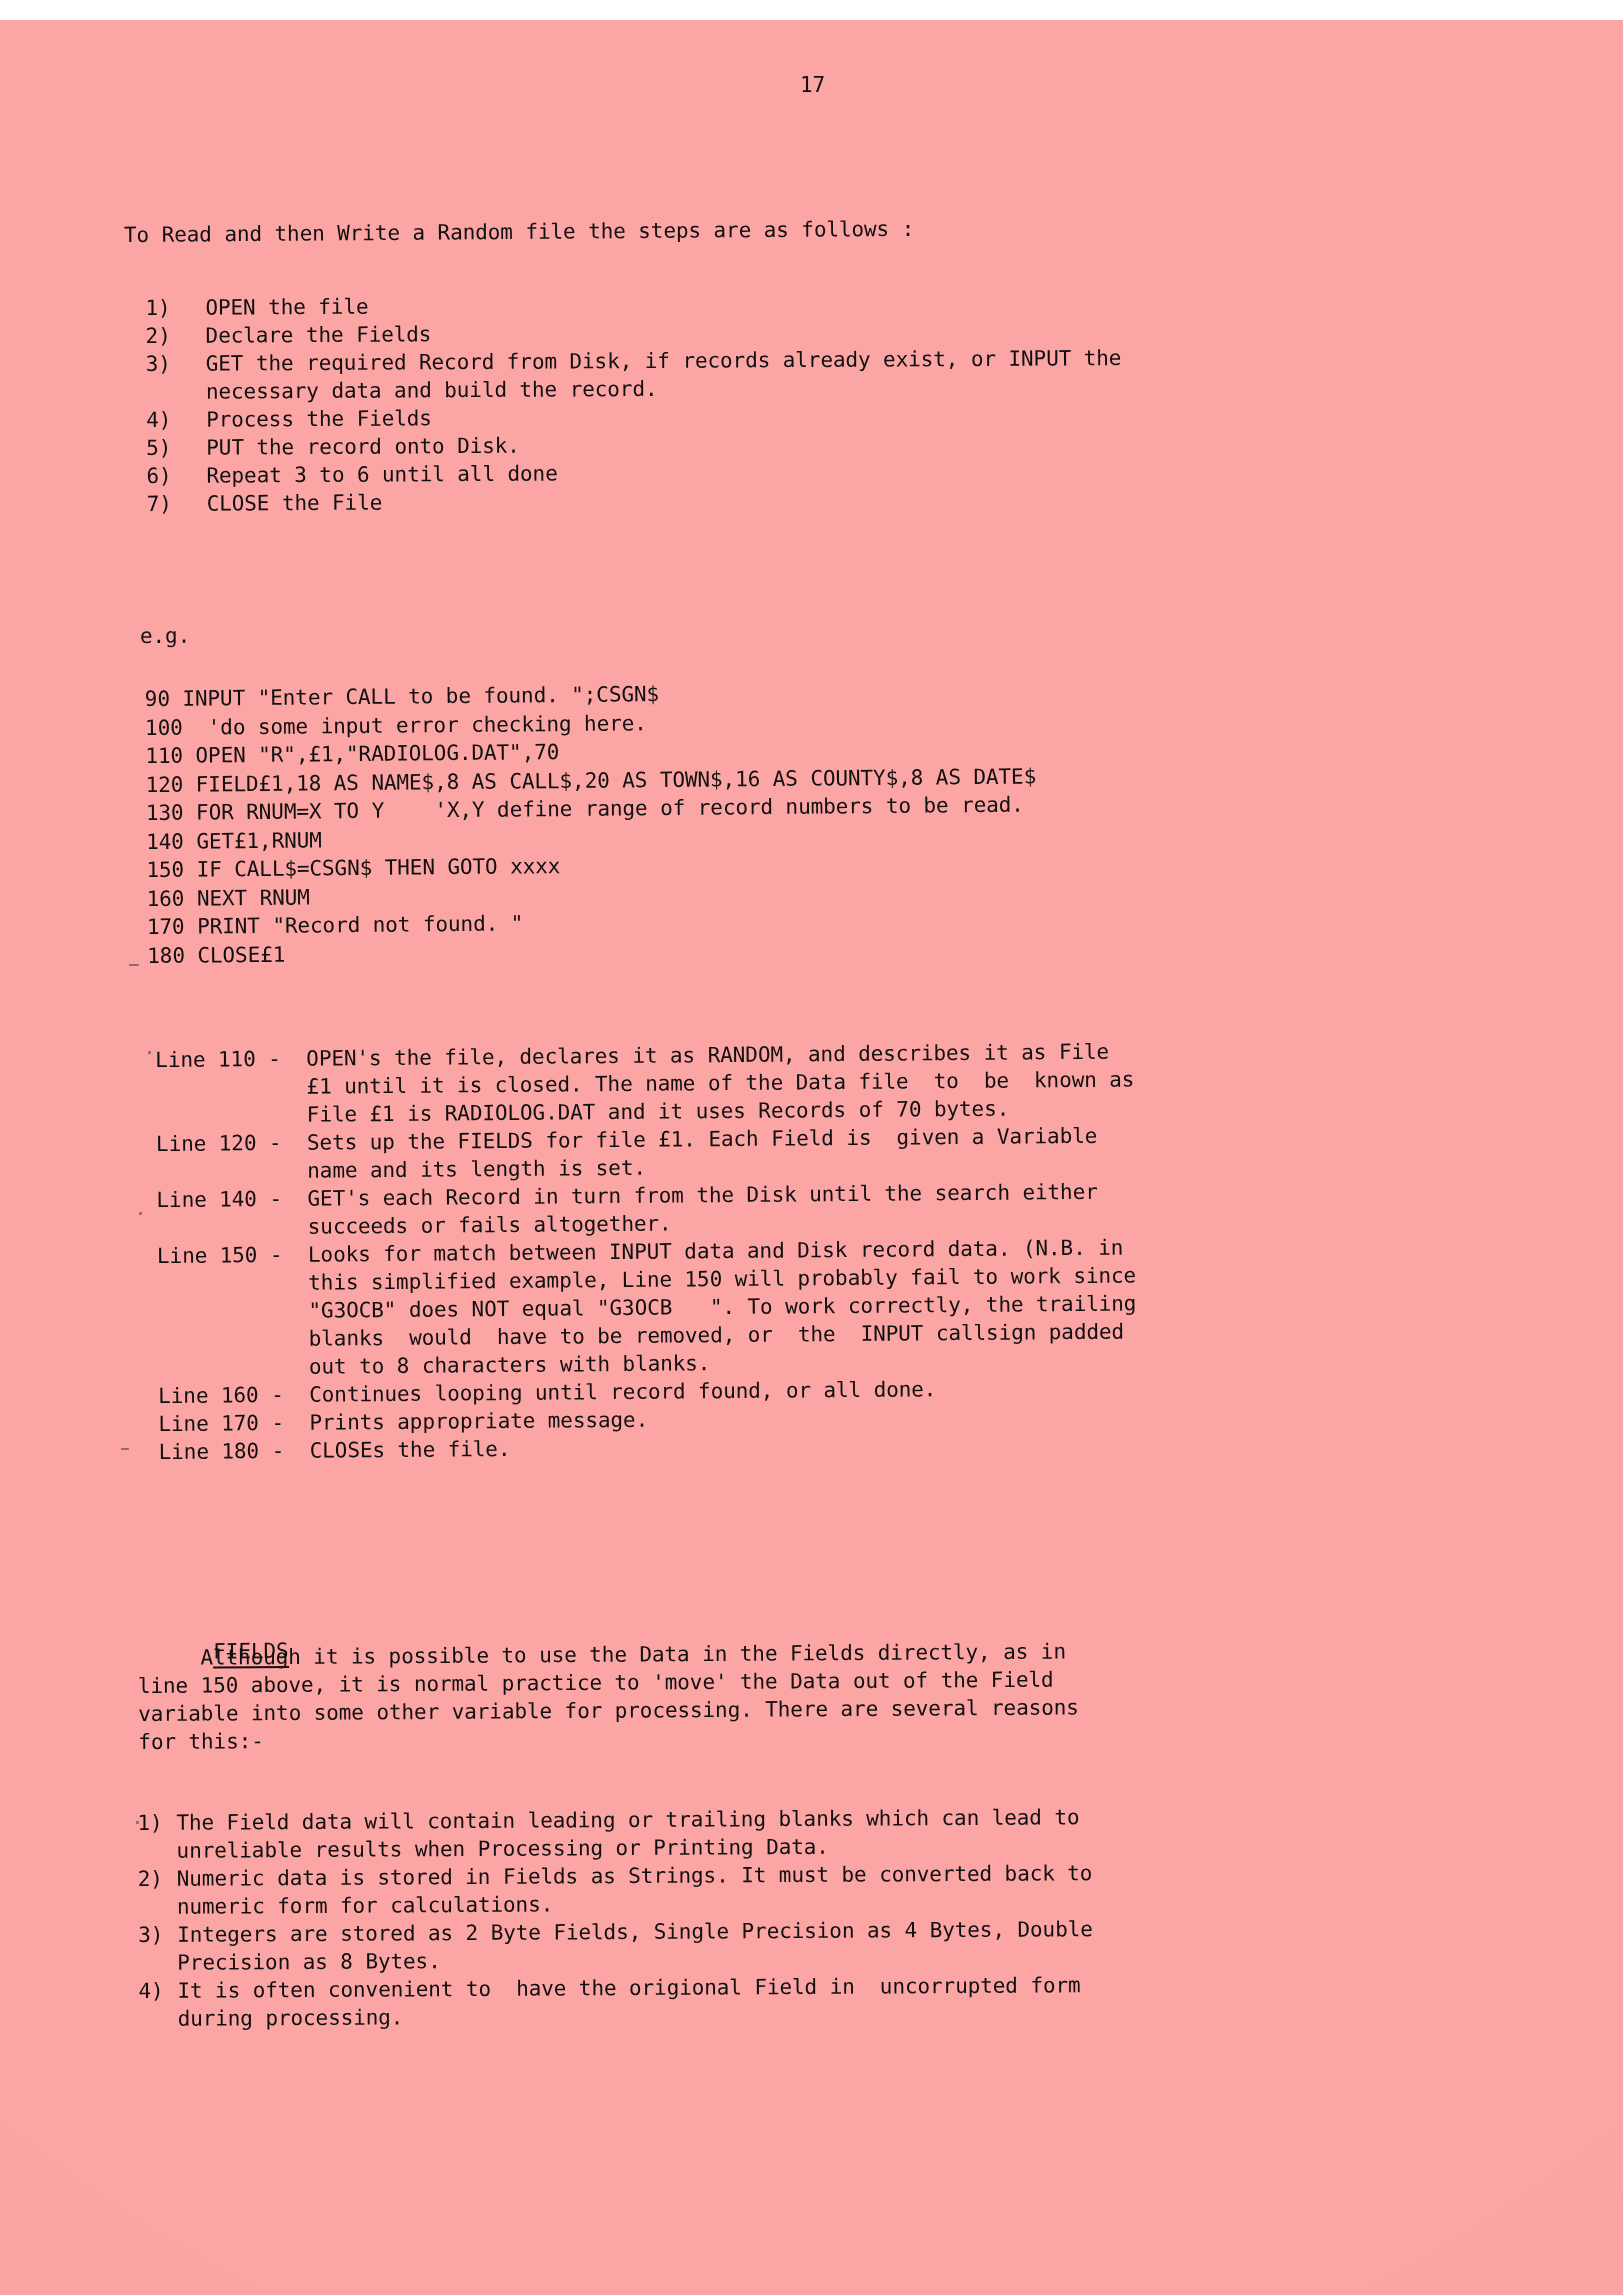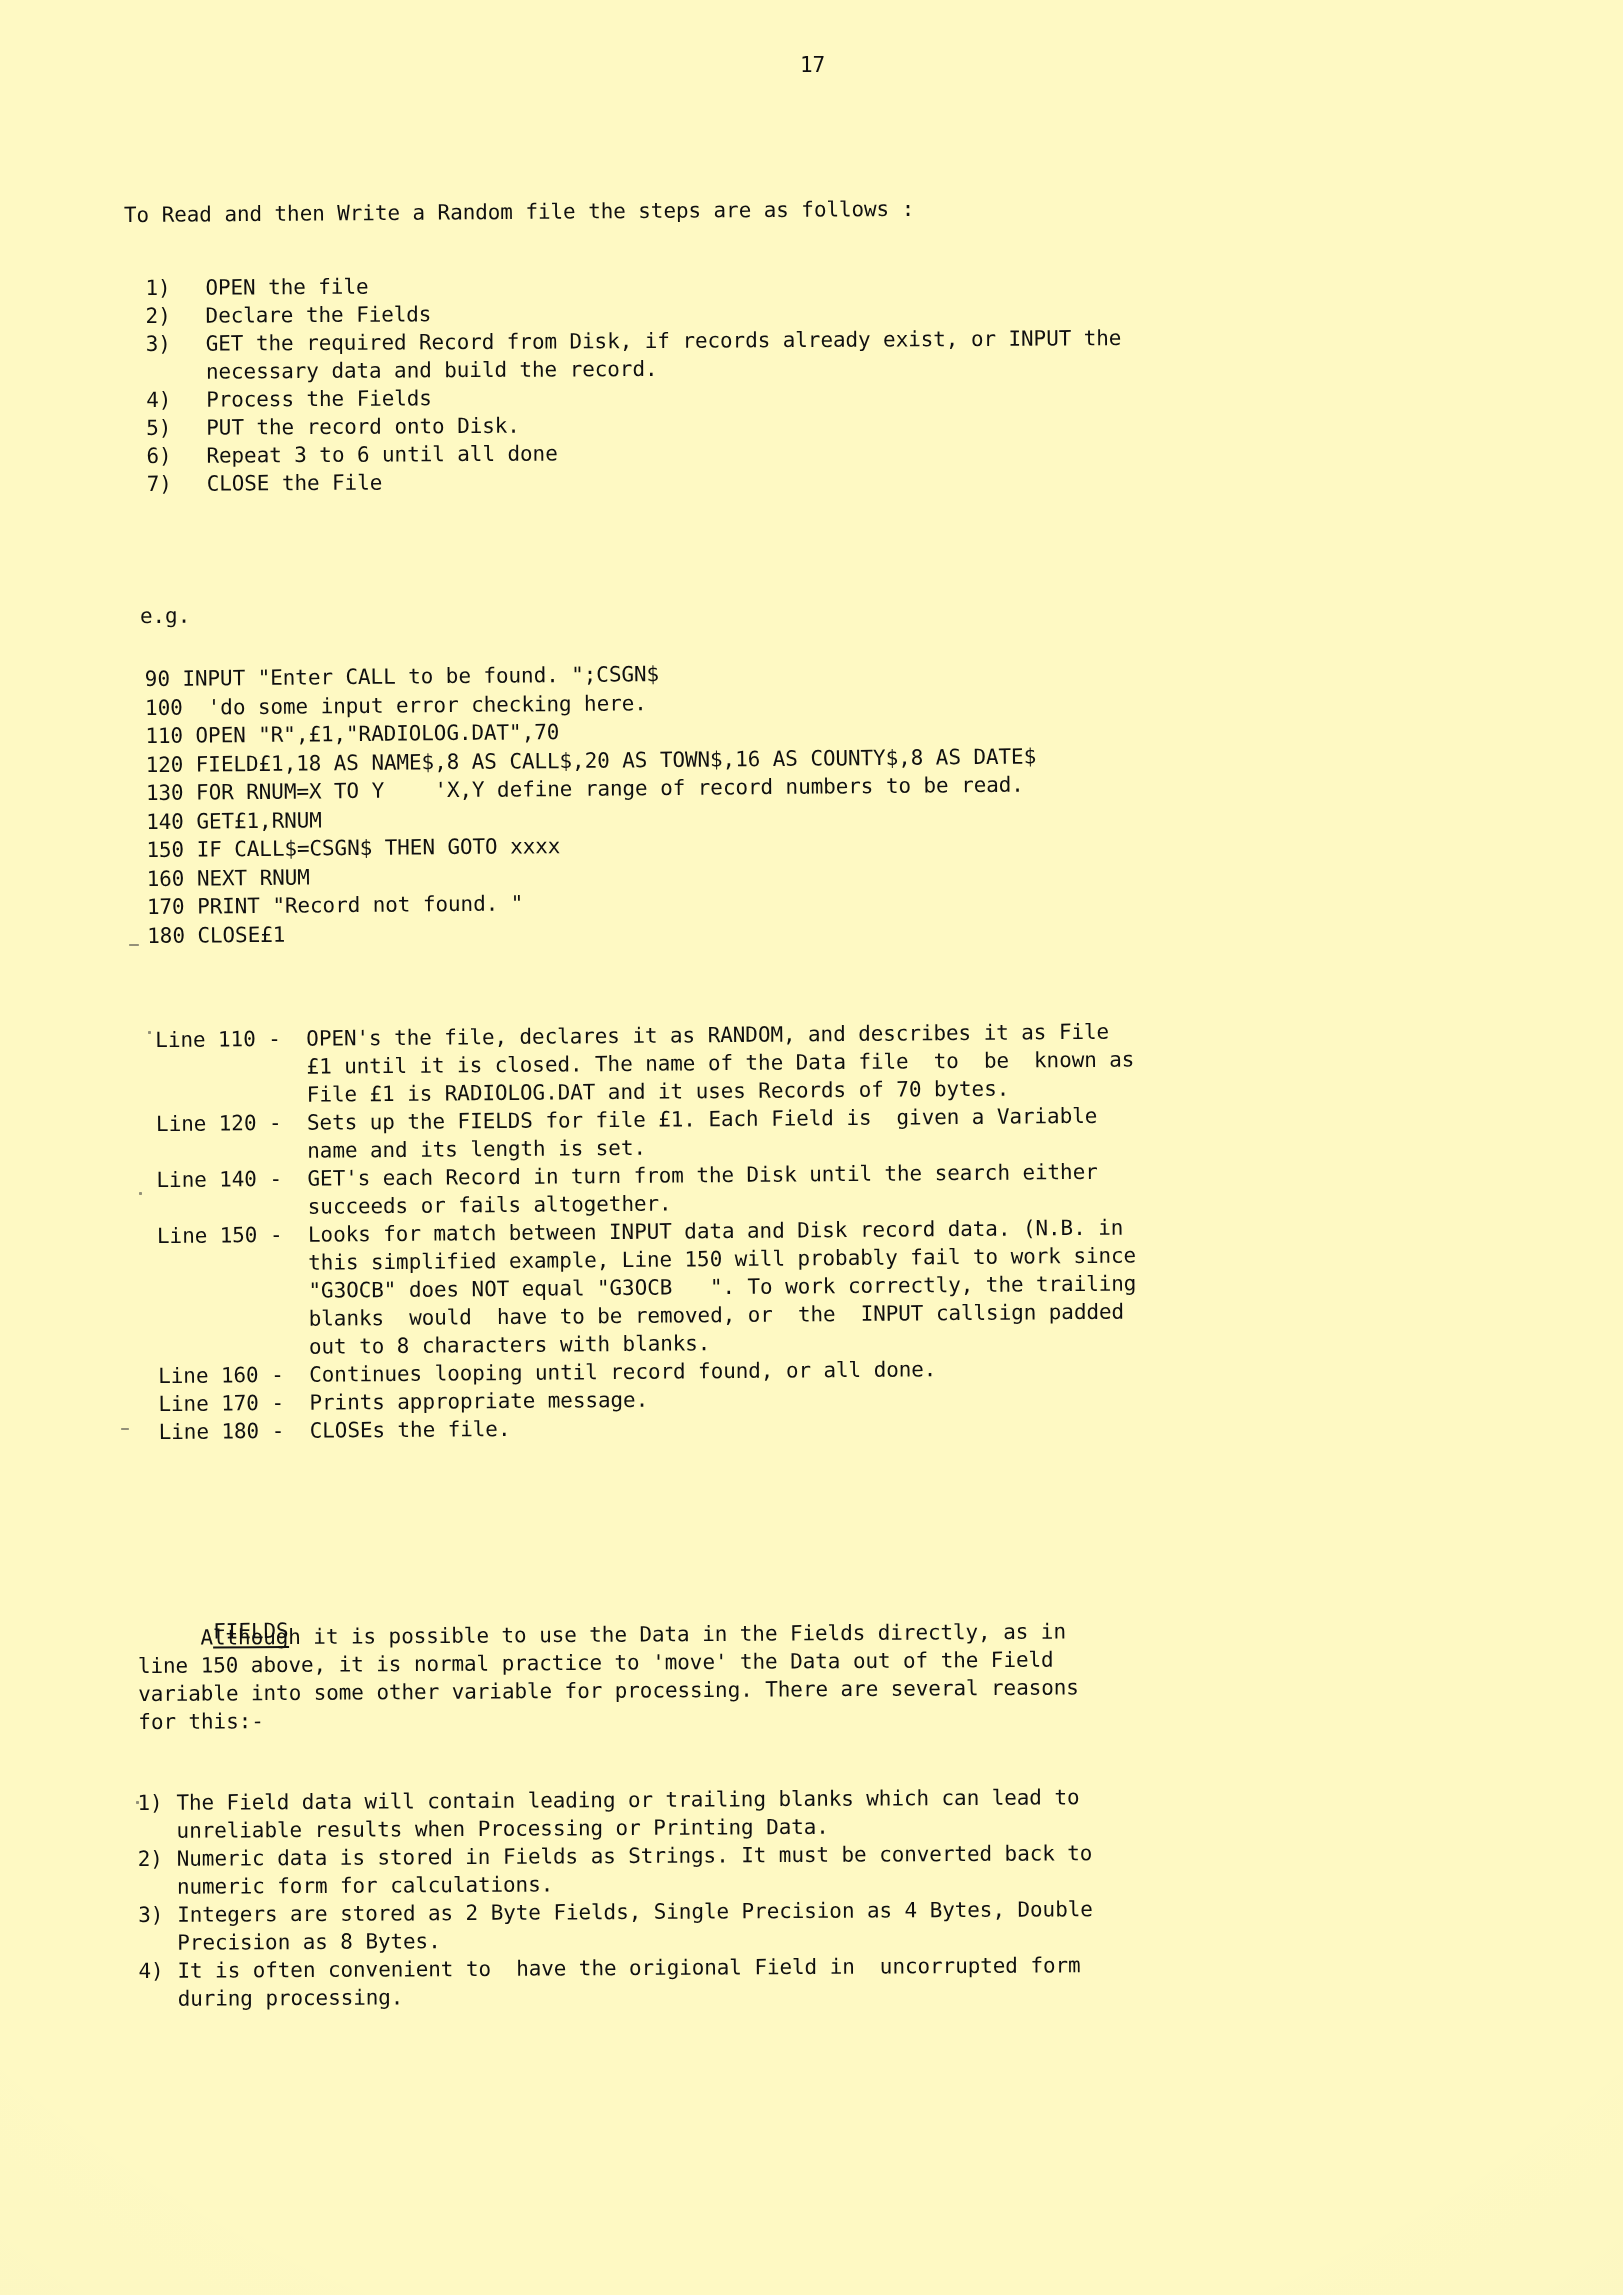--- a/index.html
+++ b/index.html
@@ -12,21 +12,22 @@
     width: 1624px;
     height: 2295px;
     font-family: "DejaVu Sans Mono", "Liberation Mono", monospace;
     color: #0a0a0a;
     position: relative;
     overflow: hidden;
   }
   .page {
     position: absolute;
     inset: 0;
-    background: #fef9c3;
+    background: #fca5a5;
+    margin-top: 20px;
   }
   
   .page::before {
     content: "";
     position: absolute;
     inset: 0;
     background:
       radial-gradient(ellipse 120% 90% at 50% 45%, rgba(255,255,255,0) 62%, rgba(0,0,0,0.025) 100%);
     pointer-events: none;
   }

